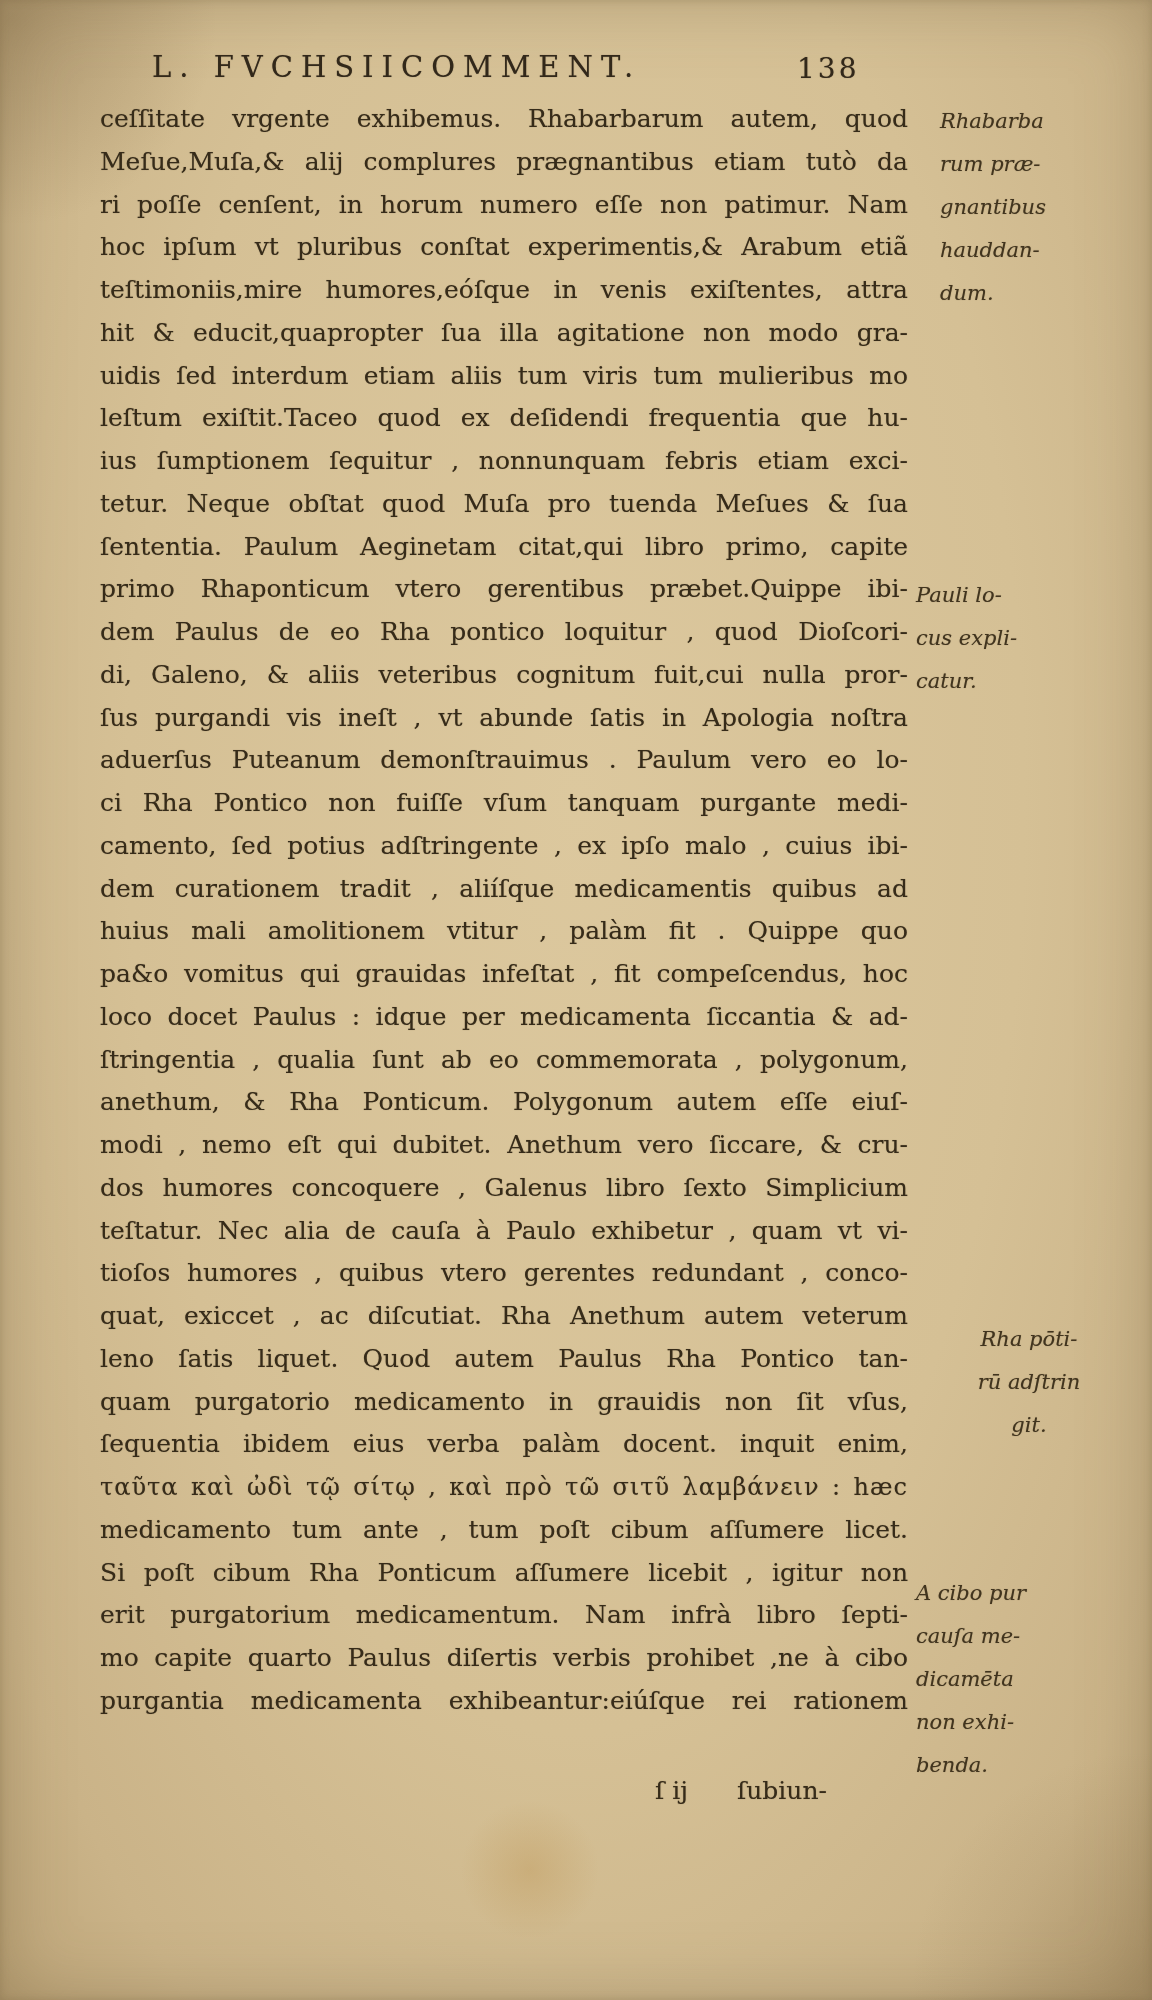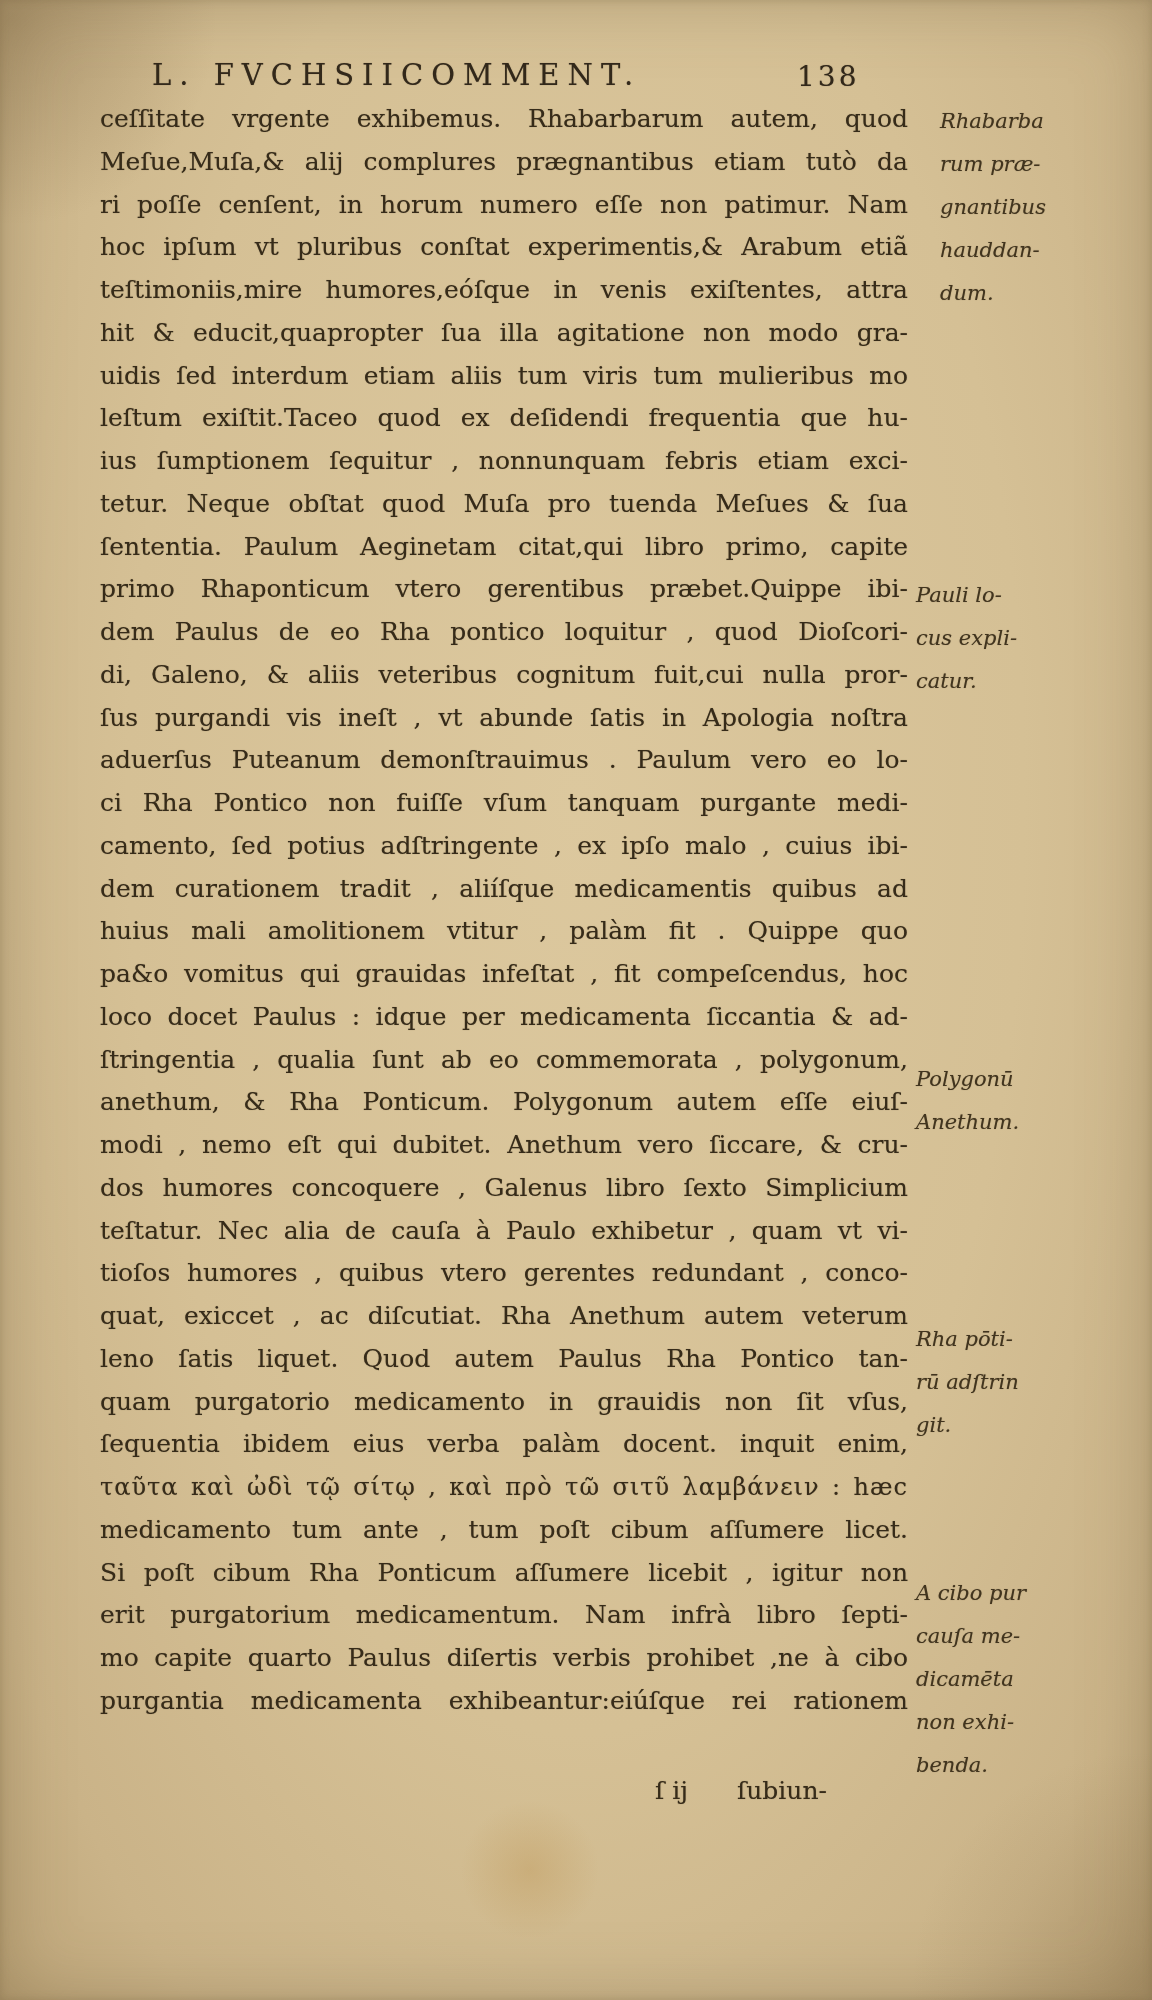--- a/index.html
+++ b/index.html
@@ -11,21 +11,21 @@
     font-family:"DejaVu Serif", serif;
     background:
       radial-gradient(circle at 46% 93.5%, rgba(184,140,70,0.30) 0%, rgba(184,140,70,0) 3.5%),
       radial-gradient(circle at 1% 1%, rgba(115,92,58,0.35) 0%, rgba(115,92,58,0) 9%),
       radial-gradient(circle at 99% 99%, rgba(125,100,62,0.25) 0%, rgba(125,100,62,0) 10%),
       radial-gradient(ellipse at 50% 40%, #dcc89e 0%, #d5c095 55%, #cab388 85%, #bda579 100%);
     box-shadow: inset 0 0 70px rgba(110,88,55,0.35), inset 0 0 10px rgba(100,80,50,0.25);
     color:#362b19;
   }
   .running-head{
-    position:absolute; left:100px; top:50px; width:808px; height:46px;margin-top:8px;
+    position:absolute; left:100px; top:50px; width:808px; height:46px;
   }
   .head-title{
     position:absolute; left:52px; top:0;
     font-size:29px; letter-spacing:8px; white-space:nowrap;
     color:#32281a; text-shadow:0 0 1px rgba(50,40,26,0.45);
   }
   .page-number{
     position:absolute; left:697px; top:2px;
     font-size:28px; letter-spacing:3px;
     color:#32281a; text-shadow:0 0 1px rgba(50,40,26,0.45);
@@ -115,26 +115,22 @@
     <div class="nline">hauddan-</div>
     <div class="nline">dum.</div>
   </div>
 
   <div class="note" style="top:574px;">
     <div class="nline">Pauli lo-</div>
     <div class="nline">cus expli-</div>
     <div class="nline">catur.</div>
   </div>
 
-  <div class="note" style="top:1058px;">
-    <div class="nline">Polygonū</div>
-    <div class="nline">Anethum.</div>
-  </div>
 
-  <div class="note" style="top:1318px;">
+  <div class="note" style="top:1318px;text-align:center;">
     <div class="nline">Rha pōti-</div>
     <div class="nline">rū adſtrin</div>
     <div class="nline">git.</div>
   </div>
 
   <div class="note" style="top:1572px;">
     <div class="nline">A cibo pur</div>
     <div class="nline">cauſa me-</div>
     <div class="nline">dicamēta</div>
     <div class="nline">non exhi-</div>

